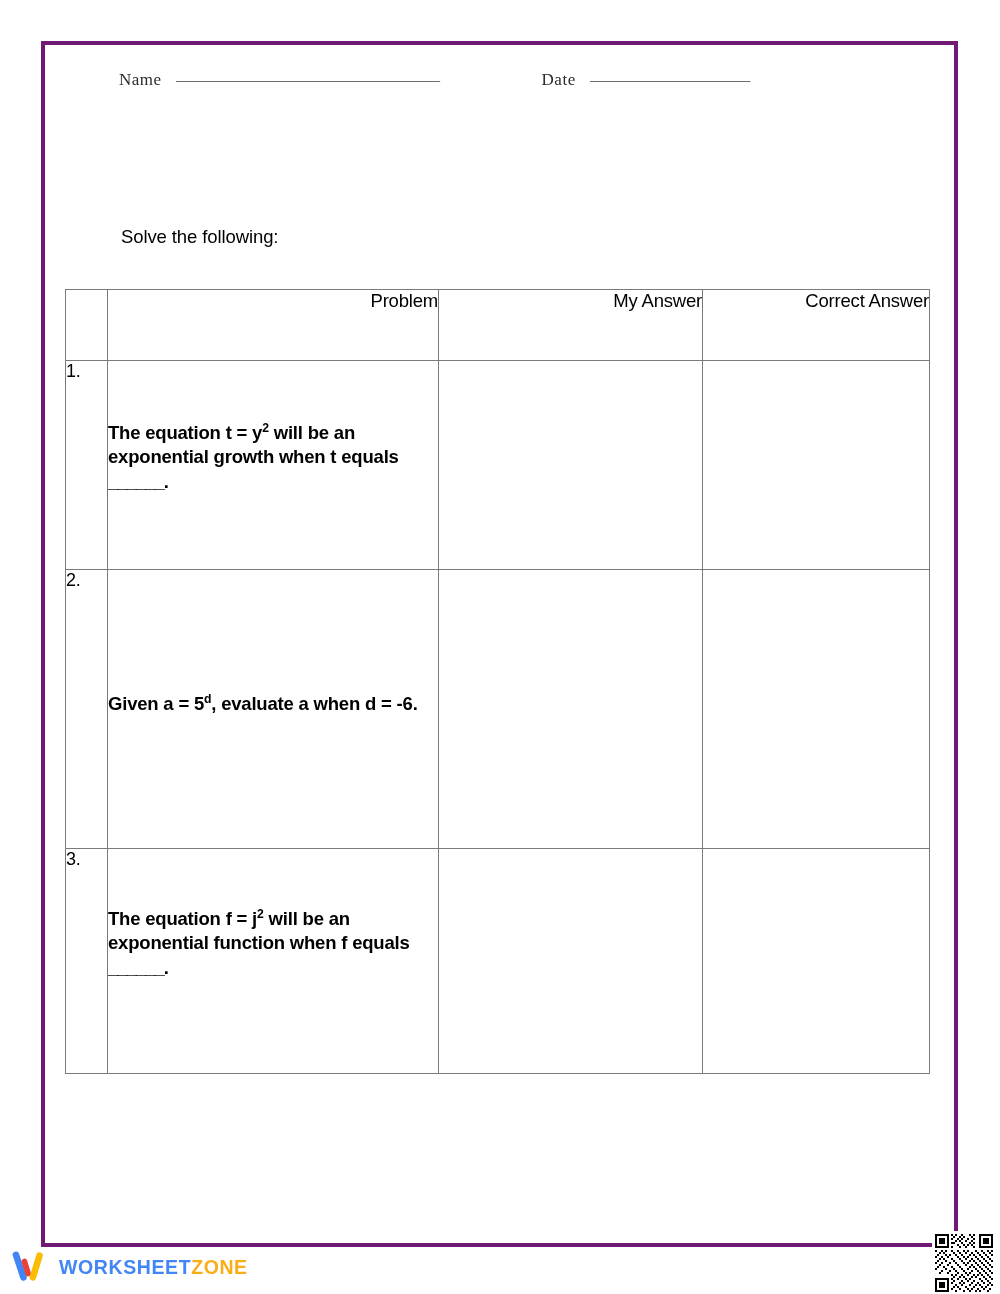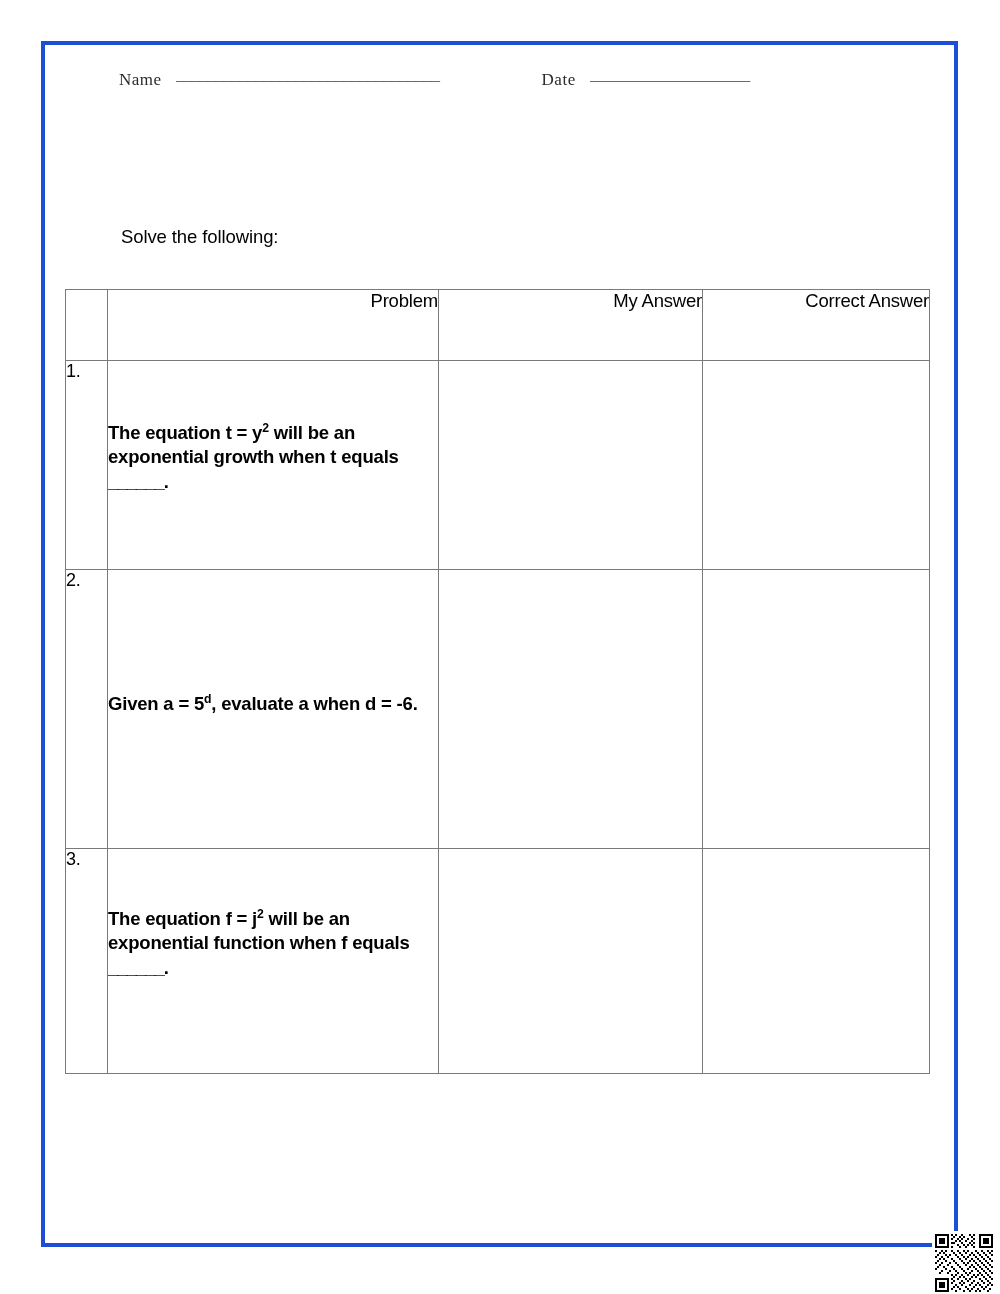--- a/index.html
+++ b/index.html
@@ -16,21 +16,21 @@
     overflow: hidden;
   }
 
   
   .page-frame {
     position: absolute;
     left: 41px;
     top: 41px;
     width: 917px;
     height: 1206px;
-    border: 4px solid #1d4ed8;
+    border: 4px solid #701a75;
     box-sizing: border-box;
     background: #ffffff;
   }
 
   
   .nameline-row {
     position: absolute;
     left: 74px;
     top: 20px;
     width: 740px;
@@ -243,20 +243,28 @@
         <td class="ans-cell"></td>
         <td class="ans-cell"></td>
       </tr>
     </tbody>
   </table>
 
 </div>
 
 <div class="footer">
 
+  <div class="brand">
+    <svg class="brand-mark" viewBox="0 0 40 34">
+      <path d="M4 4 L12 28" stroke="#4285f4" stroke-width="7" stroke-linecap="round" fill="none"></path>
+      <path d="M13 11 L17 24" stroke="#ea4335" stroke-width="6" stroke-linecap="round" fill="none"></path>
+      <path d="M22 28 L29 5" stroke="#fbbc05" stroke-width="7" stroke-linecap="round" fill="none"></path>
+    </svg>
+    <span class="brand-text"><span class="brand-worksheet">WORKSHEET</span><span class="brand-zone">ZONE</span></span>
+  </div>
 
 
   <div class="qr-box">
     <svg viewBox="0 0 29 29" shape-rendering="crispEdges">
       <rect width="29" height="29" fill="#ffffff"></rect>
       <g fill="#000000">
         <rect x="0" y="0" width="7" height="1"></rect>
           <rect x="0" y="6" width="7" height="1"></rect>
         <rect x="0" y="0" width="1" height="7"></rect>
           <rect x="6" y="0" width="1" height="7"></rect>

